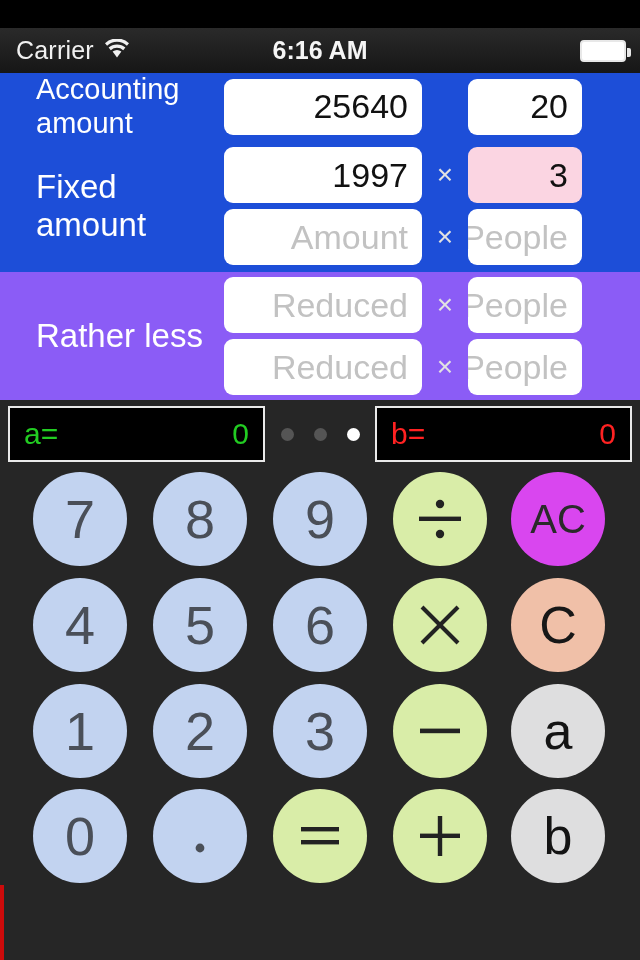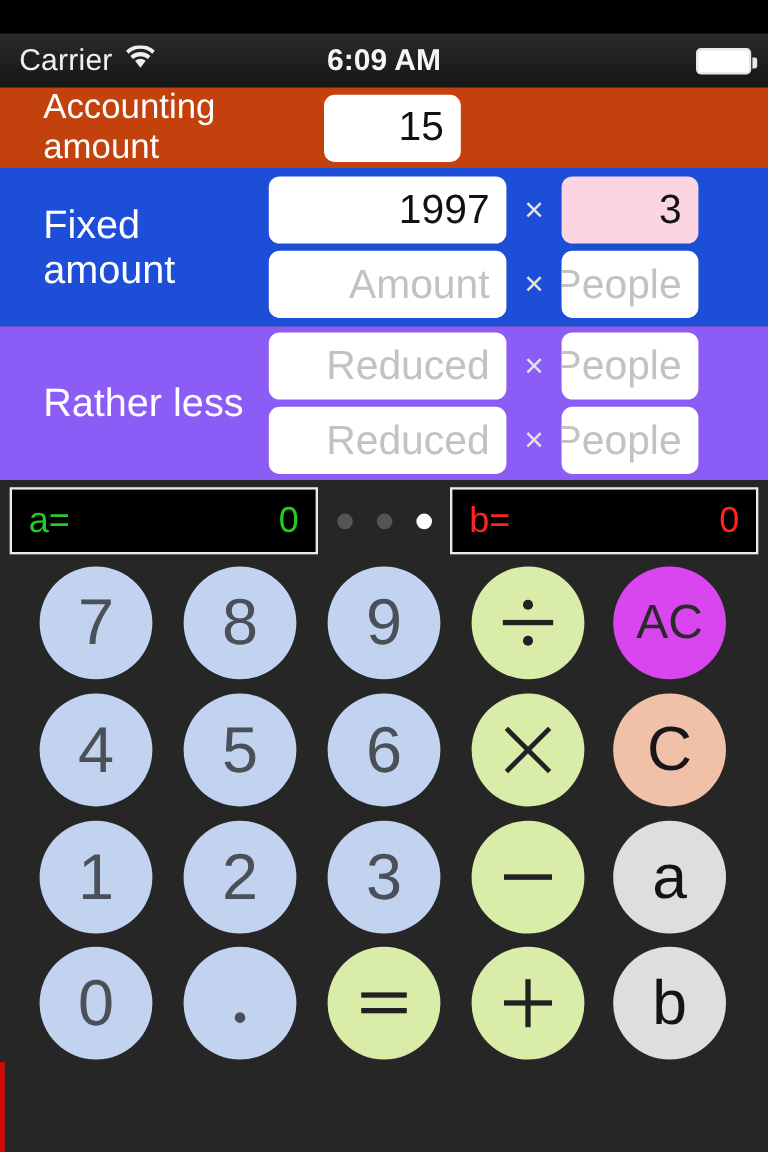--- a/index.html
+++ b/index.html
@@ -77,21 +77,21 @@
   .section {
     position: absolute;
     left: 0;
     width: 640px;
     display: flex;
     align-items: center;
     box-sizing: border-box;
   }
   #sec-accounting {
     top: 45px; height: 67px;
-    background: #c2410c;
+    background: #1d4ed8;
   }
   #sec-fixed {
     top: 112px; height: 132px;
     background: #1d4ed8;
   }
   #sec-rather {
     top: 244px; height: 128px;
     background: #8b5cf6;
   }
 
@@ -226,30 +226,31 @@
     <div class="status-left">
       <span class="carrier-text">Carrier</span>
       <span class="wifi-icon">
         <svg width="26" height="20" viewBox="0 0 26 20">
           <path d="M13 18.4 L8.6 12.6 A7.2 7.2 0 0 1 17.4 12.6 Z" fill="#f0f0f0"></path>
           <path d="M4.6 8.6 A12.6 12.6 0 0 1 21.4 8.6 L19.2 11.2 A9.4 9.4 0 0 0 6.8 11.2 Z" fill="#f0f0f0"></path>
           <path d="M1 4.2 A17.6 17.6 0 0 1 25 4.2 L22.9 6.7 A14.3 14.3 0 0 0 3.1 6.7 Z" fill="#f0f0f0"></path>
         </svg>
       </span>
     </div>
-    <div class="status-time">6:09 AM</div>
+    <div class="status-time">6:16 AM</div>
     <div class="battery"></div>
   </div>
 
   <div class="section" id="sec-accounting">
     <div class="sec-label">Accounting amount</div>
     <div class="rows">
       <div class="field-row">
+        <div class="field amount">25640</div>
         <div class="mult blank"></div>
-        <div class="field people">15</div>
+        <div class="field people">20</div>
       </div>
     </div>
   </div>
 
   <div class="section" id="sec-fixed">
     <div class="sec-label">Fixed amount</div>
     <div class="rows">
       <div class="field-row">
         <div class="field amount">1997</div>
         <div class="mult">×</div>

